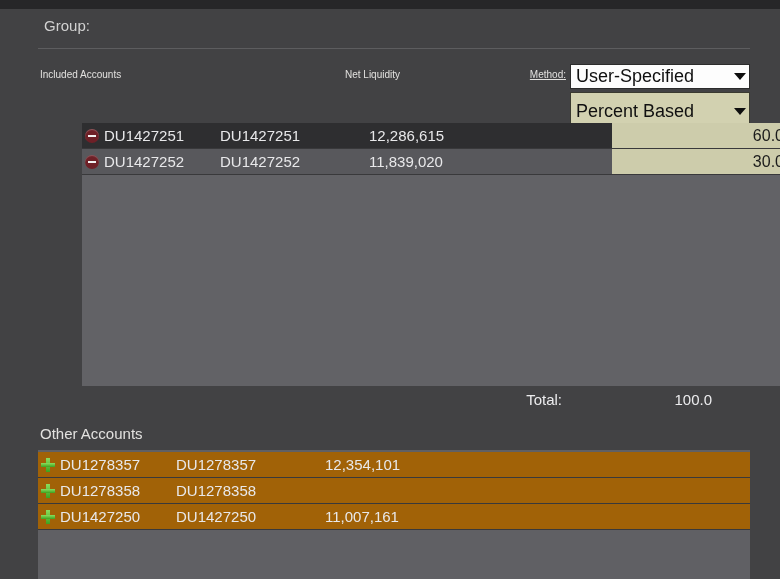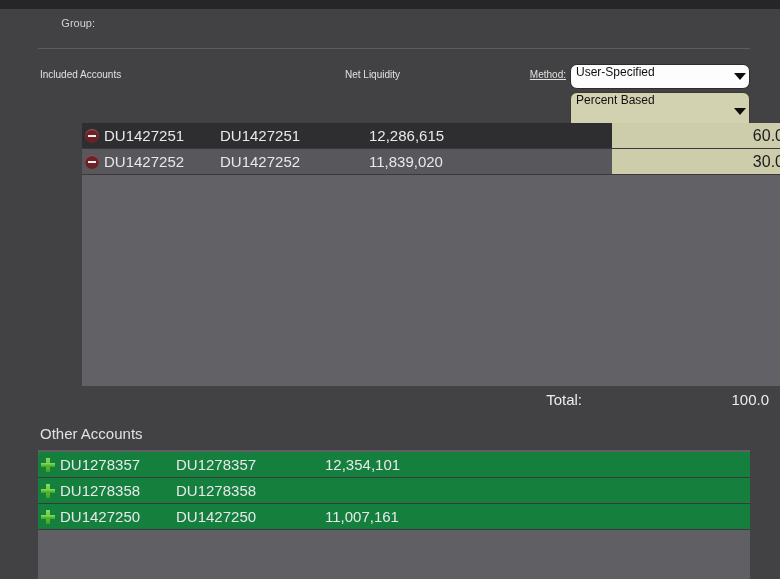--- a/index.html
+++ b/index.html
@@ -6,76 +6,76 @@
   html,body { background:#2a2a2c; }
   .app {
     position:relative; width:780px; height:579px; overflow:hidden;
     background:#424244;
     font-family:"Liberation Sans", sans-serif;
     color:#e4e4e6;
   }
   .topstrip { position:absolute; left:0; top:0; width:780px; height:9px; background:#262628; }
 
   
-  .group-label { position:absolute; left:21px; top:17px; width:74px; text-align:right;
-    font-size:11px; color:#d2d2d2; }
+  .group-label { position:absolute; left:30px; top:17px; width:74px; text-align:center;
+    font-size:15px; color:#d2d2d2; }
   .group-input { position:absolute; left:108px; top:13px; width:374px; height:25px;
     background:linear-gradient(#fbfbfb,#d7d7d7); border:1px solid #8f8f8f;
     font-family:"Liberation Sans", sans-serif; font-size:15px; color:#111; padding:0 5px; outline:none; }
 
   .divider { position:absolute; left:38px; top:48px; width:712px; height:1px; background:#5d5d5f; }
 
   
   .hdr { position:absolute; font-size:10px; color:#e2e1df; }
   .hdr-included { left:40px; top:69px; }
   .hdr-netliq   { left:345px; top:69px; }
   .hdr-method   { left:492px; top:69px; width:74px; text-align:right;text-decoration:underline; }
 
-  .dropdown { position:absolute; left:570px; width:180px; display:flex; 
-    font-size:12px; color:#101010; cursor:default;border-radius:7px; }
+  .dropdown { position:absolute; left:570px; width:180px; display:flex; align-items:center;
+    font-size:18px; color:#101010; cursor:default; }
   .dd-method { top:64px; height:25px; background:#fdfdfd; border:1px solid #2c2c2c; }
   .dd-alloc  { top:92px; height:38px; background:#d2d1b0; border:1px solid #3a3a30; }
   .dd-text { flex:1; padding-left:5px; white-space:nowrap; overflow:hidden; }
   .dd-arrow { width:18px; display:flex; justify-content:center; align-items:center; }
   .tri { width:0; height:0; border-left:6px solid transparent; border-right:6px solid transparent;
     border-top:7px solid #0e0e0e; }
 
   
   .tbl { position:absolute; left:38px; width:712px; }
   .tbl-included { top:123px; height:263px; background:#626266;margin-left:44px; }
   .tbl-other    { top:450px; height:129px; background:#606064; padding-top:2px; }
 
   .row { position:relative; height:26px; line-height:25px; font-size:15px;
     border-bottom:1px solid #39393b; color:#e8e8ea; }
   .row-dark  { background:#2e2e30; }
   .row-mid   { background:#58585c;padding-left:48px; }
-  .row-other { background:#15803d;text-decoration:underline; }
+  .row-other { background:#a16207;text-decoration:underline; }
 
   .c-id1 { position:absolute; left:22px;  }
   .c-id2 { position:absolute; left:138px; }
   .c-nl  { position:absolute; left:287px; }
   .c-pct { position:absolute; left:530px; top:0; width:182px; height:25px;
     background:#cdccab; color:#1b1b1b; text-align:right; padding-right:10px;
     font-size:16px; line-height:25px; }
 
   
   .minus-icon { position:absolute; left:3px; top:6px; width:14px; height:14px;
     border-radius:50%; background:#6e2027; box-shadow:inset 0 1px 1px rgba(255,255,255,.25); }
   .minus-icon::after { content:""; position:absolute; left:3px; top:6px; width:8px; height:2px;
     background:#f2f2f2; }
   .plus-icon { position:absolute; left:3px; top:6px; width:14px; height:14px; }
   .plus-icon::before { content:""; position:absolute; left:5px; top:0; width:4px; height:14px;
     background:linear-gradient(#8ade5e,#3da21f); }
   .plus-icon::after { content:""; position:absolute; left:0; top:5px; width:14px; height:4px;
     background:linear-gradient(#8ade5e,#3da21f); }
 
   
-  .total-label { position:absolute; left:490px; top:391px; width:92px; text-align:right;
+  .total-label { position:absolute; left:470px; top:391px; width:92px; text-align:right;
     font-size:15px; color:#ececee; }
-  .total-value { position:absolute; left:664px; top:391px; width:105px; text-align:right;
+  .total-value { position:absolute; left:607px; top:391px; width:105px; text-align:right;
     font-size:15px; color:#ececee; }
 
   .other-title { position:absolute; left:40px; top:425px; font-size:15px; color:#e2e1df; }
 </style>
 </head>
 <body>
 
 <div class="app">
   <div class="topstrip"></div>
 

